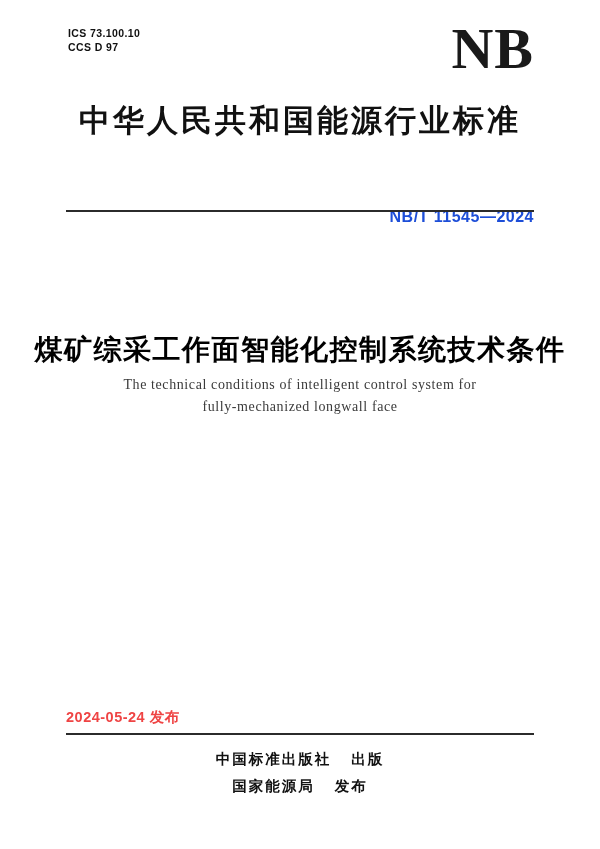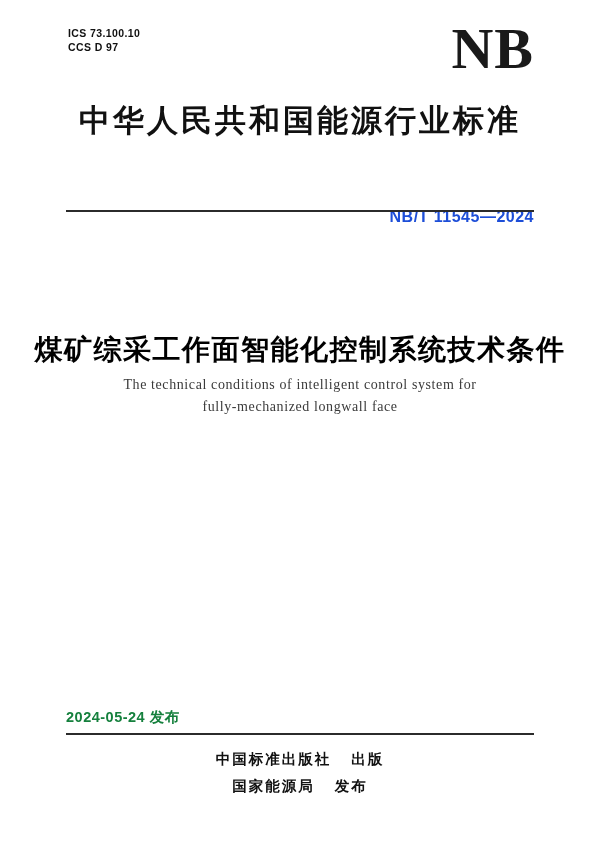--- a/index.html
+++ b/index.html
@@ -130,21 +130,21 @@
     left: 66px;
     right: 66px;
     top: 708px;
     display: flex;
     justify-content: space-between;
     align-items: baseline;
     font-family: "Liberation Sans", sans-serif;
     font-weight: bold;
     font-size: 14.5px;
     letter-spacing: 0.5px;
-    color: #15803d;
+    color: #ef4444;
   }
 
   
   .rule-bottom {
     position: absolute;
     left: 66px;
     right: 66px;
     top: 733px;
     height: 2px;
     background: #2b2b2b;

